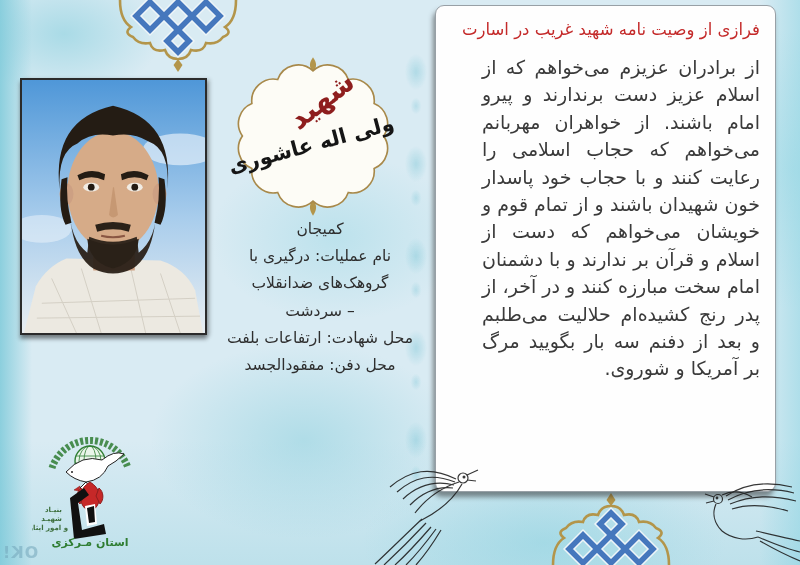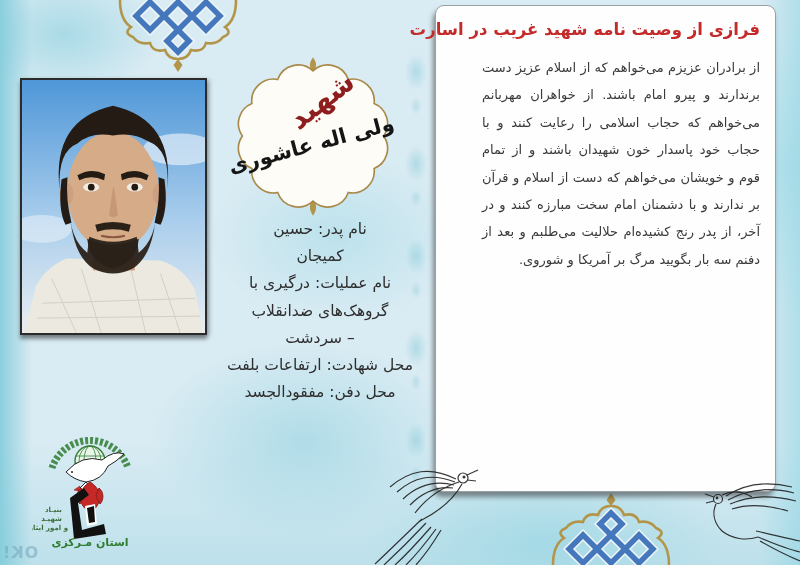--- a/index.html
+++ b/index.html
@@ -41,25 +41,25 @@
     font-size:15.5px; line-height:27.2px;
   }
   .info div { white-space:nowrap; }
   .panel {
     position:absolute; left:435px; top:5px; width:341px; height:487px;
     background:#fefefe; border:1px solid #98a0a6; border-radius:9px;
     box-shadow: -2px 5px 5px rgba(40,40,40,.5);
     padding:12px 15px 10px 14px; direction:rtl;
   }
   .panel-title {
-    color:#c42a2a; font-weight:bold; font-size:16.5px; text-align:right;
+    color:#c42a2a; font-weight:normal; font-size:16.5px; text-align:right;
     line-height:24px; margin-bottom:12px; white-space:nowrap;
   }
   .panel-body {
-    color:#3a3a3a; font-size:13px; line-height:27.4px;
+    color:#3a3a3a; font-size:19px; line-height:27.4px;
     text-align:justify; text-align-last:right;margin-left:32px;
   }
   .ornament-top { position:absolute; left:112px; top:0; width:132px; height:76px; }
   .ornament-bottom { position:absolute; left:546px; top:489px; width:130px; height:76px; transform:scaleY(-1); }
   .ornament-top svg, .ornament-bottom svg { display:block; width:100%; height:100%; }
   .bird-left { position:absolute; left:370px; top:450px; width:132px; height:115px; }
   .bird-right { position:absolute; left:702px; top:479px; width:98px; height:86px; }
   .bird-left svg, .bird-right svg { display:block; width:100%; height:100%; }
   .logo { position:absolute; left:32px; top:436px; width:116px; height:114px; }
   .logo svg { display:block; width:100%; height:100%; }
@@ -173,21 +173,20 @@
       <path d="M83,23 A24,24 0 0 1 122,32.6 A24,24 0 0 1 150.5,59 A24,24 0 0 1 161,95
                A24,24 0 0 1 150.5,131 A24,24 0 0 1 122,157.4 A24,24 0 0 1 83,167
                A24,24 0 0 1 44,157.4 A24,24 0 0 1 15.5,131 A24,24 0 0 1 5,95
                A24,24 0 0 1 15.5,59 A24,24 0 0 1 44,32.6 A24,24 0 0 1 83,23 Z" fill="#fdfcf6" stroke="#a8894a" stroke-width="1.8"></path>
       <text class="cal-honorific" text-anchor="middle" transform="translate(99,64) rotate(-38)">شهید</text>
       <text class="cal-name" text-anchor="middle" transform="translate(83,112) rotate(-15)">ولی اله عاشوری</text>
     </svg>
   </div>
 
   <div class="info">
-    <div>نام پدر: حسین</div>
     <div>کمیجان</div>
     <div>نام عملیات: درگیری با</div>
     <div>گروهک‌های ضدانقلاب</div>
     <div>– سردشت</div>
     <div>محل شهادت: ارتفاعات بلفت</div>
     <div>محل دفن: مفقودالجسد</div>
   </div>
 
   <div class="panel">
     <div class="panel-title">فرازی از وصیت نامه شهید غریب در اسارت</div>

